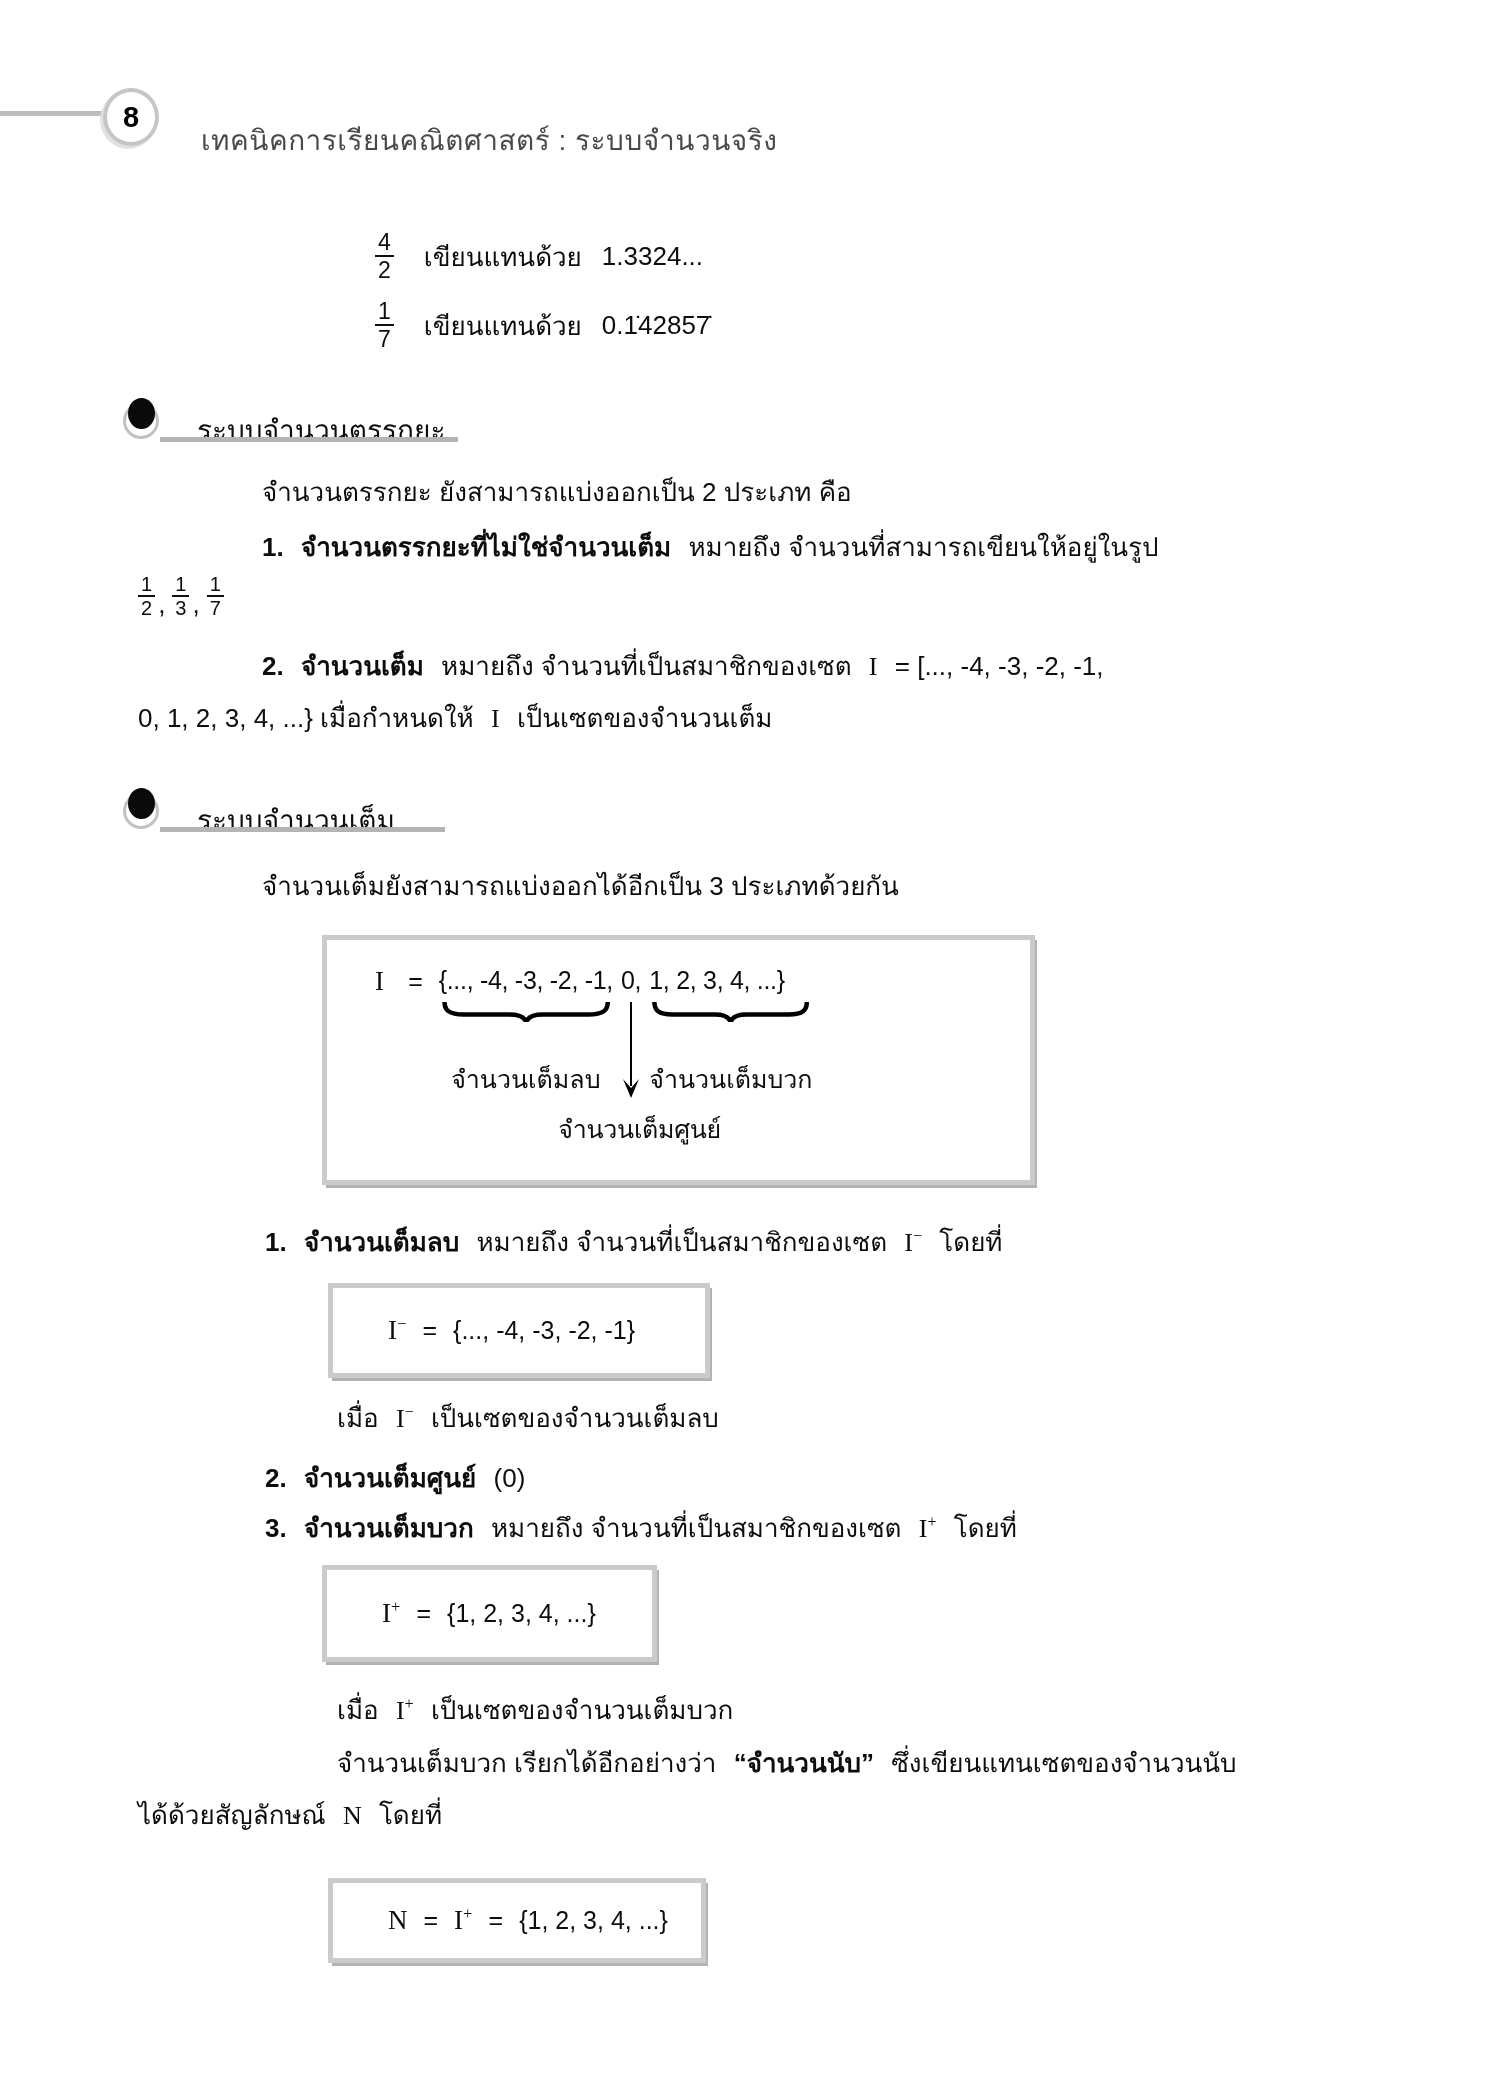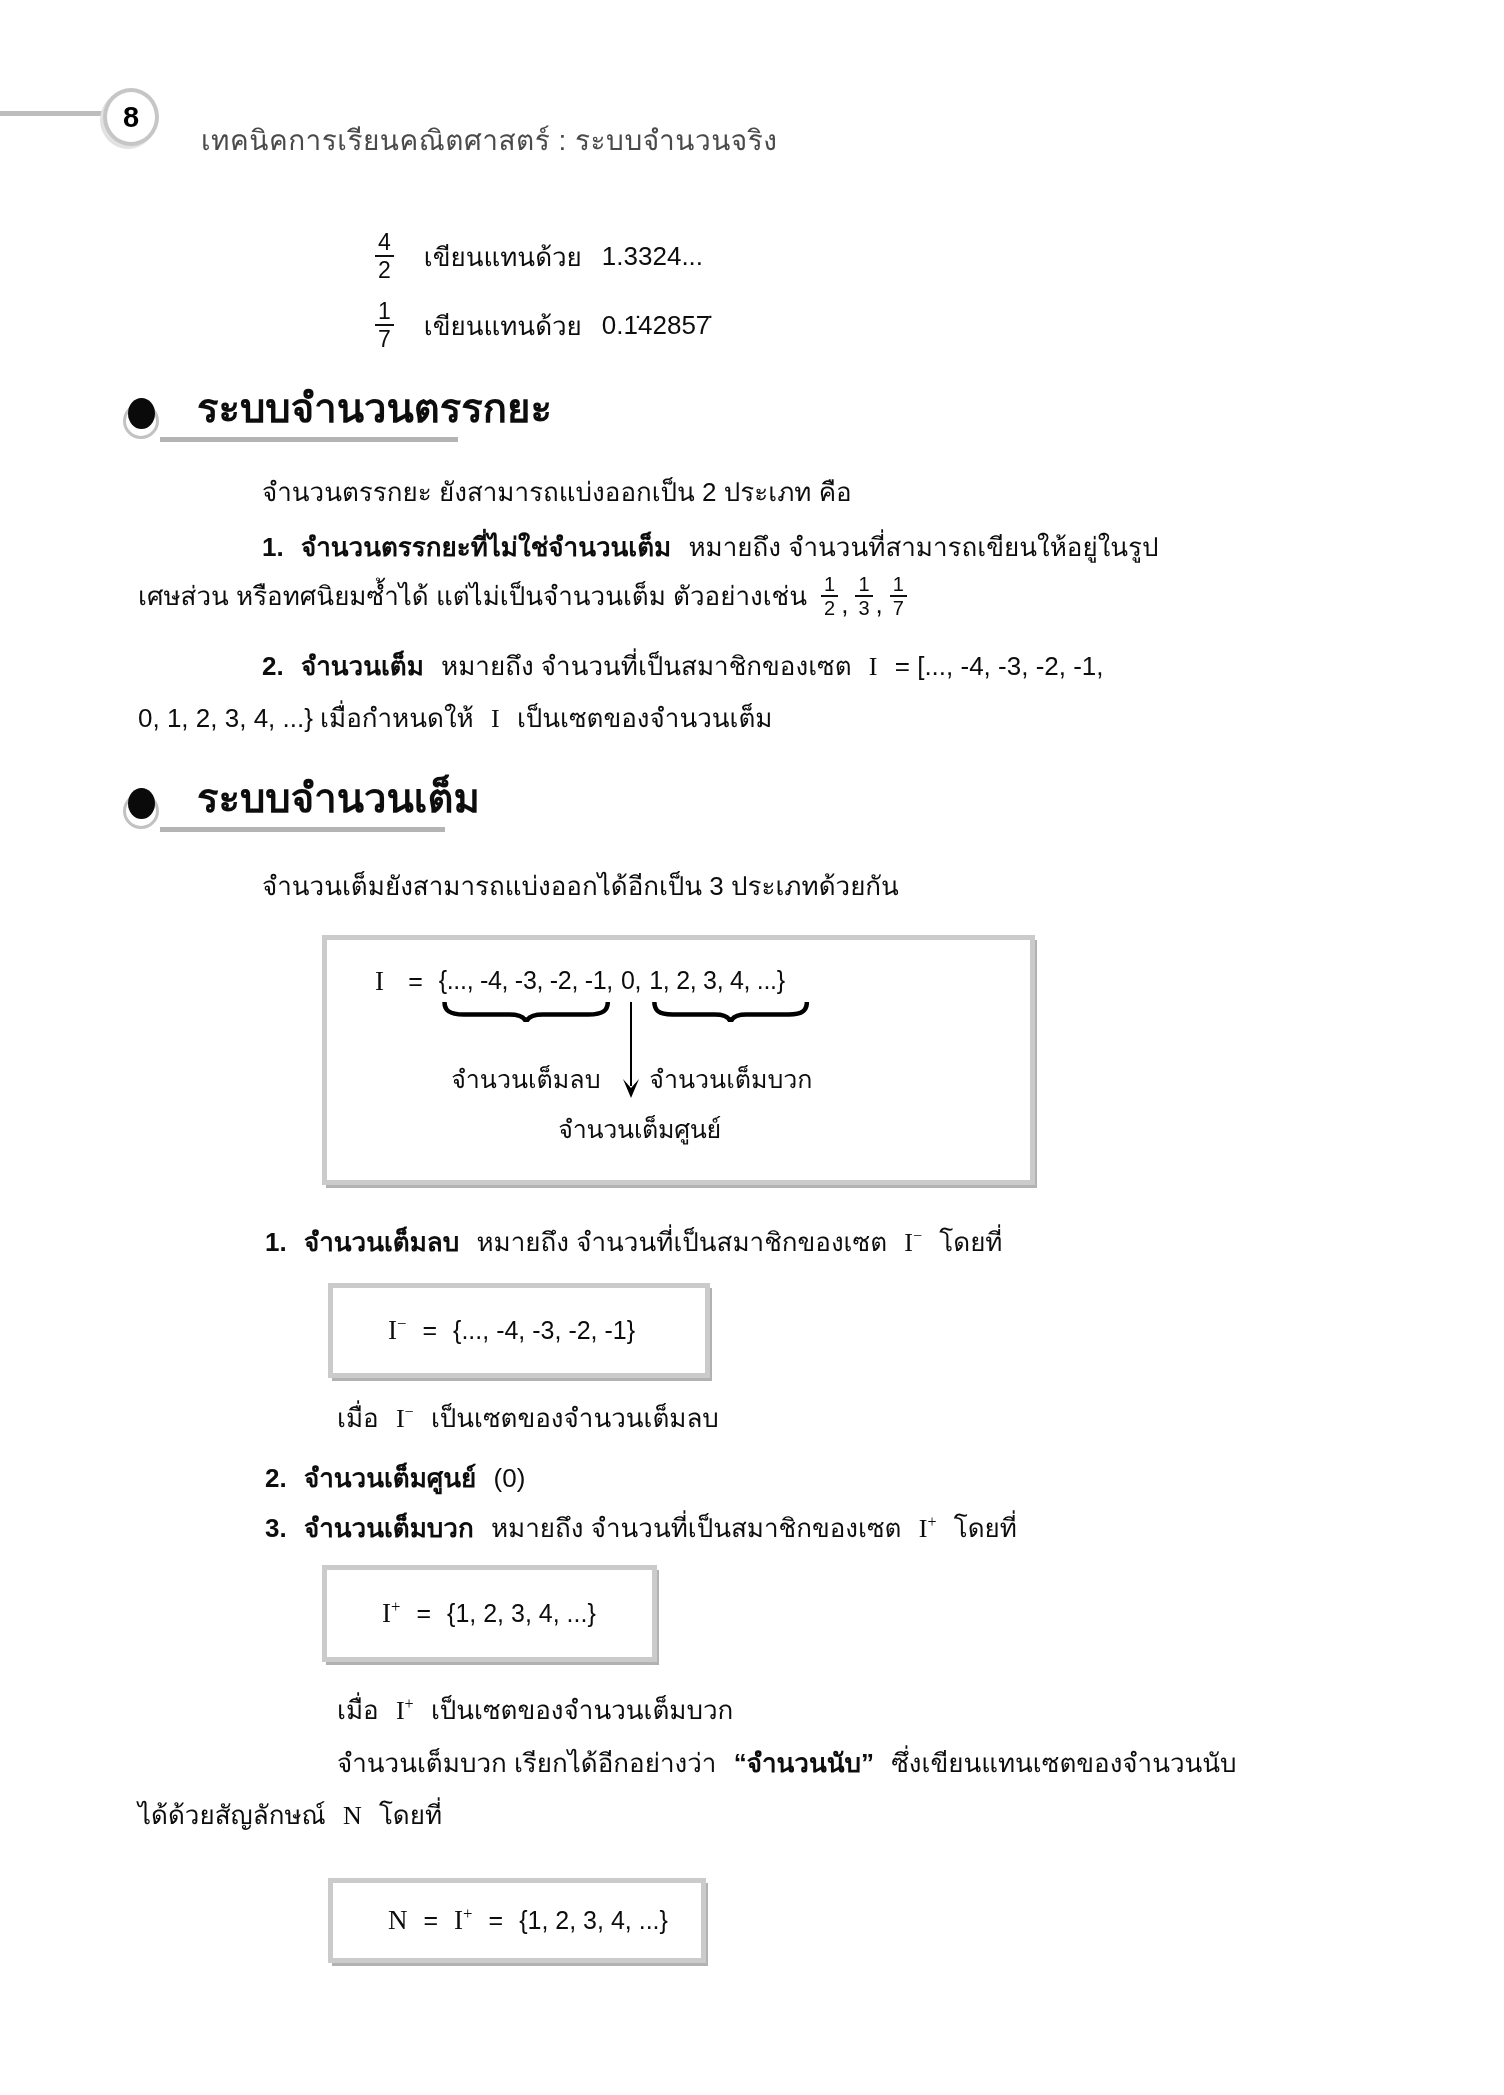--- a/index.html
+++ b/index.html
@@ -24,21 +24,21 @@
     display:flex; align-items:center; justify-content:center;
     font-size:29px; font-weight:bold; color:#000;
     box-shadow:-3px 3px 0 0 #e2e2e2;
   }
   .header-title { font-size:28px; color:#4a4a4a; letter-spacing:0.5px; white-space:nowrap; }
 
   
   .h-bullet { width:44px; height:44px; }
   .h-bullet .ring { position:absolute; left:1px; top:7px; width:36px; height:36px; border:3px solid #c2c2c2; border-radius:50%; }
   .h-bullet .dot  { position:absolute; left:6px; top:2px; width:27px; height:31px; background:#0a0a0a; border-radius:50%; }
-  .h-title { font-size:40px; font-weight:bold; line-height:48px; white-space:nowrap; }
+  .h-title { font-size:28px; font-weight:normal; line-height:48px; white-space:nowrap;margin-top:23px; }
   .h-underline { height:5px; background:#b4b4b4; }
 
   
   .frac { display:inline-flex; flex-direction:column; align-items:center; line-height:1; vertical-align:middle; }
   .frac .fn, .frac .fd { font-size:23px; line-height:26px; padding:0 3px; }
   .frac .fbar { width:100%; height:2px; background:#111; }
   .frac.fsm .fn, .frac.fsm .fd { font-size:20px; line-height:22px; }
   .flexline { display:flex; align-items:center; }
   .flexline > .txt { margin-right:14px; }
   .fsep { align-self:flex-end; padding-bottom:2px; margin:0 7px 0 3px; font-size:26px; }
@@ -112,21 +112,20 @@
 
   <div class="abs line" style="left:262px;top:472px;">จำนวนตรรกยะ ยังสามารถแบ่งออกเป็น 2 ประเภท คือ</div>
 
   <div class="abs line" style="left:262px;top:527px;">
     <span class="b seg">1.</span>
     <span class="b seg">จำนวนตรรกยะที่ไม่ใช่จำนวนเต็ม</span>
     <span class="seg">หมายถึง จำนวนที่สามารถเขียนให้อยู่ในรูป</span>
   </div>
 
   <div class="abs line flexline" style="left:138px;top:566px;height:60px;">
-    <span class="txt">เศษส่วน หรือทศนิยมซ้ำได้ แต่ไม่เป็นจำนวนเต็ม ตัวอย่างเช่น</span>
     <span class="frac fsm">
       <span class="fn">1</span>
       <span class="fbar"></span>
       <span class="fd">2</span>
     </span>
     <span class="fsep">,</span>
     <span class="frac fsm">
       <span class="fn">1</span>
       <span class="fbar"></span>
       <span class="fd">3</span>

